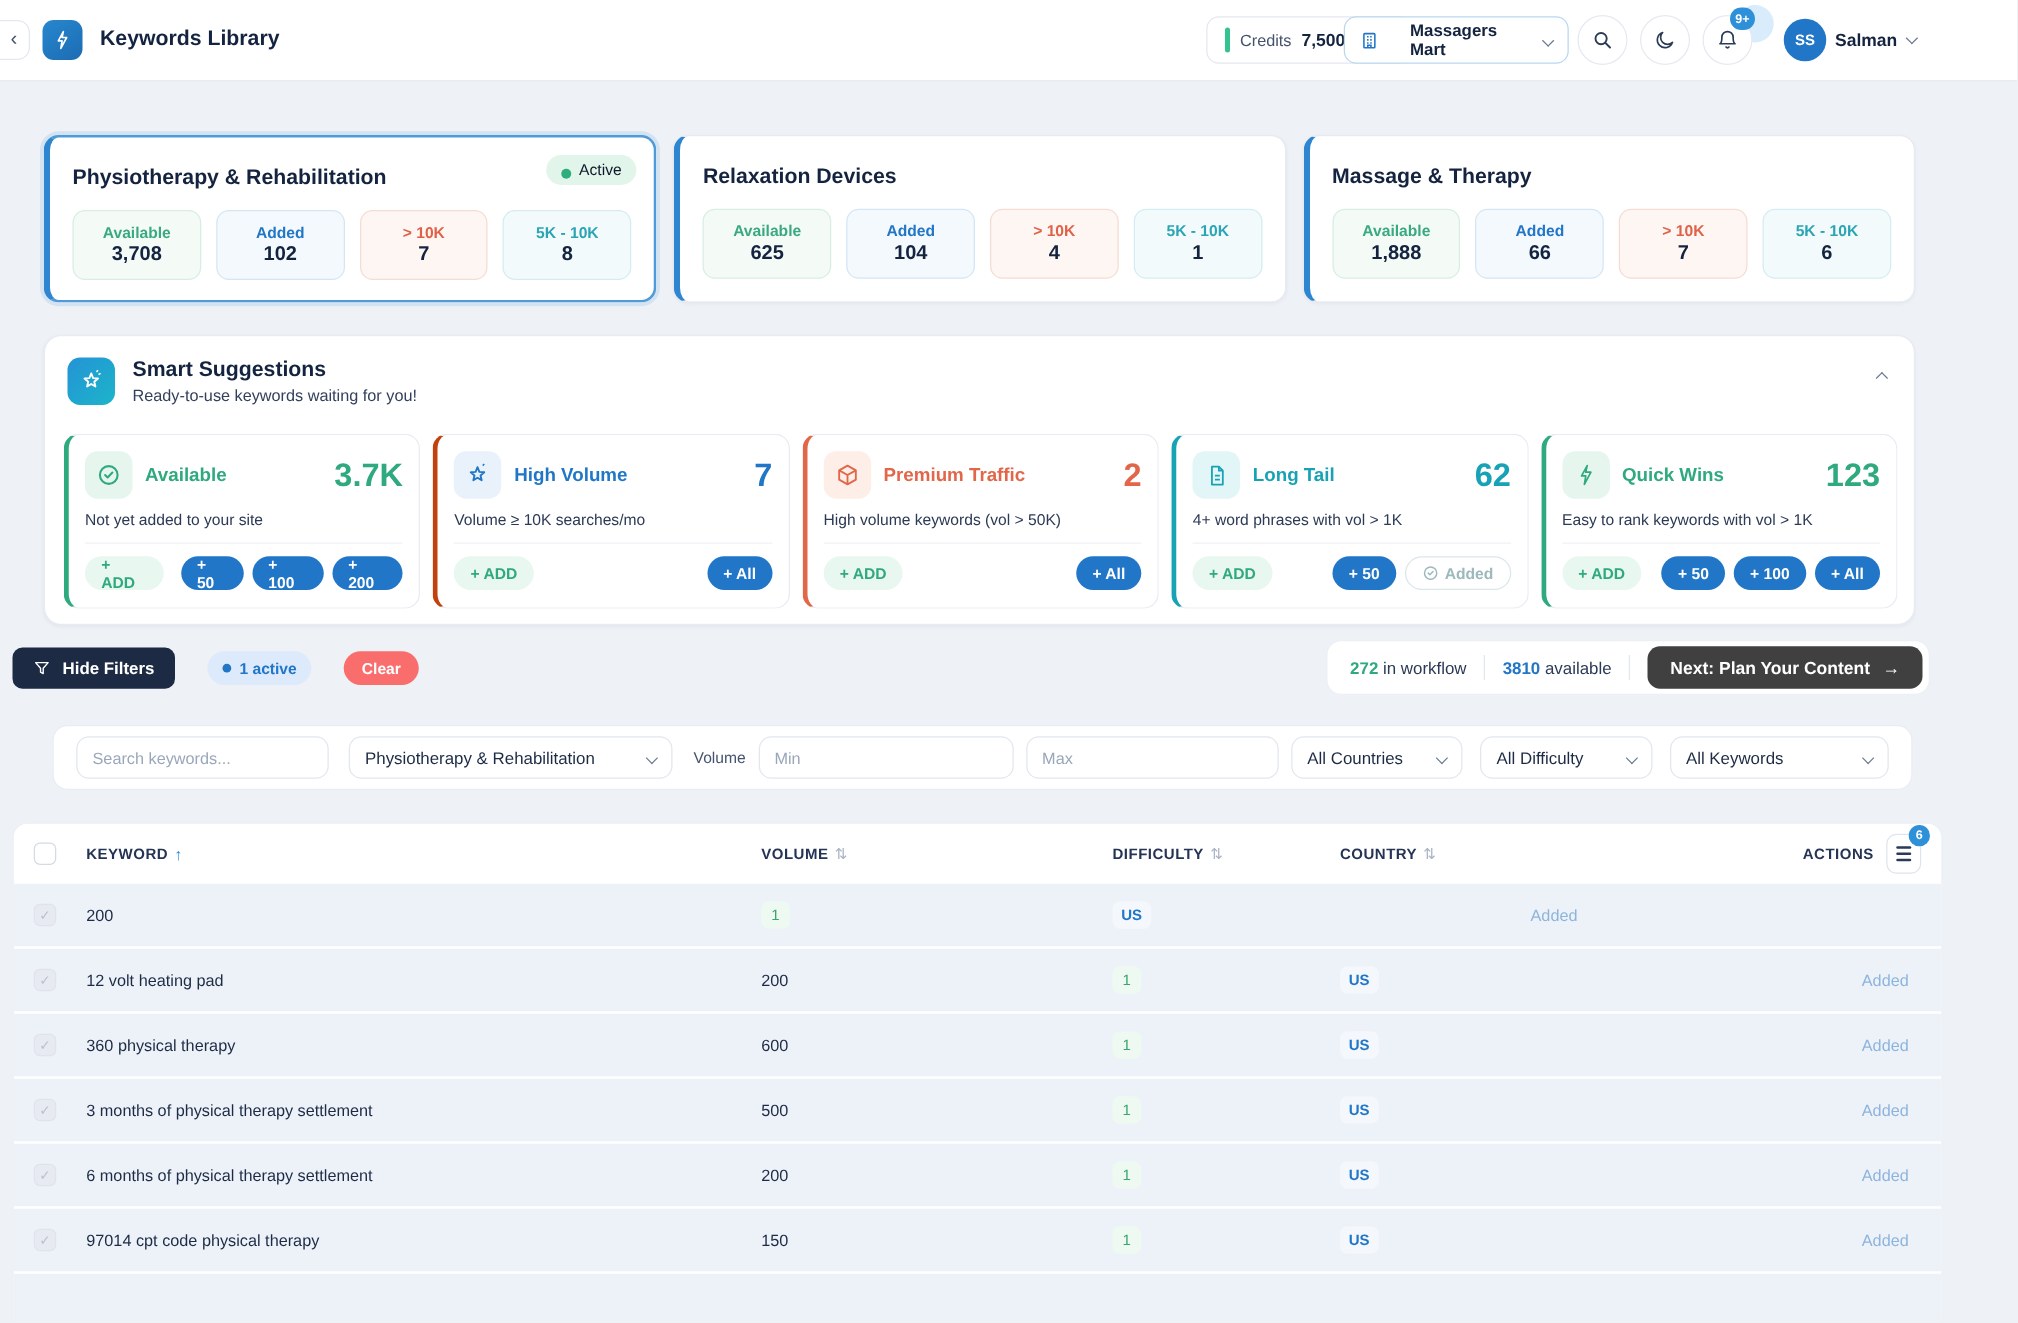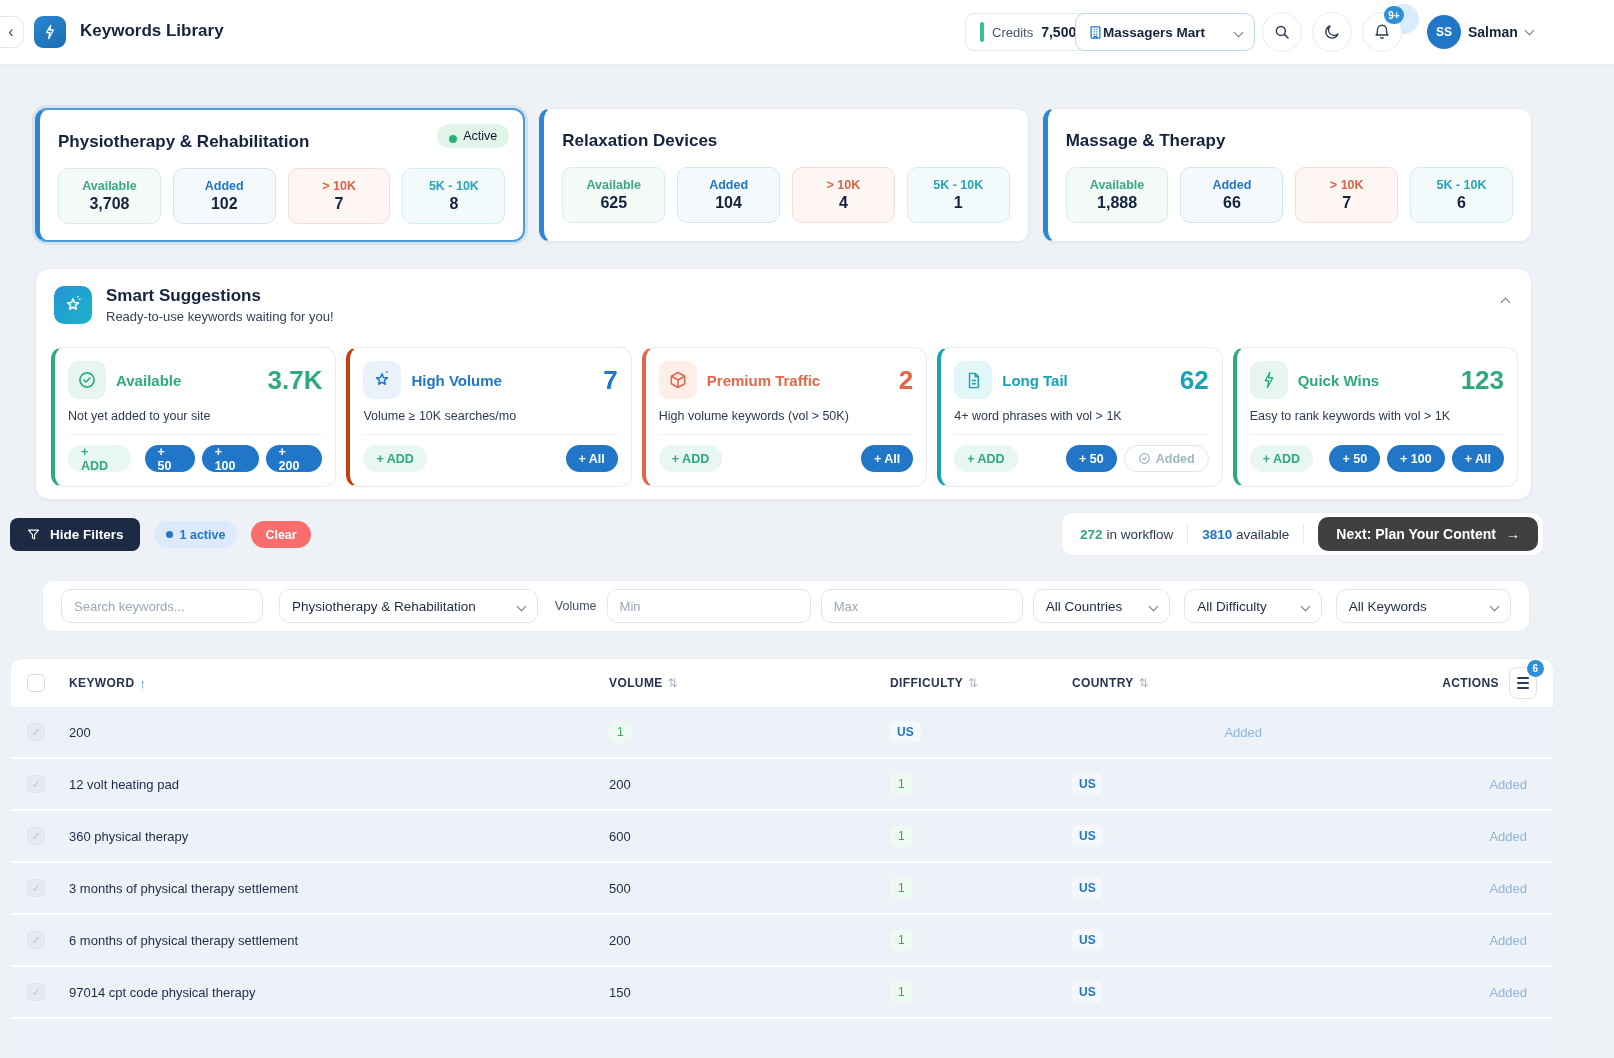--- a/index.html
+++ b/index.html
@@ -8,21 +8,21 @@
 
   
   .header { position:absolute; top:0; left:0; width:1614px; height:64px; background:#fff; box-shadow:0 1px 0 #e8ecf2; }
   .back-btn { position:absolute; left:-14px; top:16px; width:38px; height:32px; border:1px solid #e3e8ef; border-radius:10px; background:#fff; display:flex; align-items:center; justify-content:center; font-size:16px; color:#44536e; padding-left:12px; }
   .logo { position:absolute; left:34px; top:16px; width:32px; height:32px; border-radius:9px; background:linear-gradient(145deg,#2787cf,#1c6cb2); display:flex; align-items:center; justify-content:center; }
   .page-title { position:absolute; left:80px; top:21px; font-size:17px; font-weight:bold; color:#14233f; }
   .credits { position:absolute; left:934px; top:13px; height:38px; border:1px solid #e3e8ef; border-radius:10px; background:#fff; display:flex; align-items:center; gap:8px; padding:0 14px;margin-left:31px; }
   .credits-bar { width:4px; height:20px; border-radius:2px; background:#34c38f; }
   .credits-label { font-size:13px; color:#44536e; }
   .credits-value { font-size:14px; font-weight:bold; color:#14233f; }
-  .workspace { position:absolute; left:1075px; top:13px; width:180px; height:38px; border:1px solid #b9d7ef; border-radius:10px; background:#fff; display:flex; align-items:center; gap:0; padding:0 12px; }
+  .workspace { position:absolute; left:1075px; top:13px; width:180px; height:38px; border:1px solid #b9d7ef; border-radius:10px; background:#fff; display:flex; align-items:center; gap:25px; padding:0 12px; }
   .workspace-name { font-size:13.5px; font-weight:bold; color:#14233f; flex:1; }
   .icon-btn { position:absolute; top:12px; width:40px; height:40px; border:1px solid #e6eaf0; border-radius:50%; background:#fff; display:flex; align-items:center; justify-content:center; color:#2b3a55; }
   .bell-halo { position:absolute; left:1389px; top:4px; width:30px; height:30px; border-radius:50%; background:#d9ecfb; }
   .notif-badge { position:absolute; left:1384px; top:6px; min-width:20px; height:18px; border-radius:10px; background:#2e90d9; color:#fff; font-size:10px; font-weight:bold; display:flex; align-items:center; justify-content:center; padding:0 4px; z-index:3; }
   .avatar { position:absolute; left:1427px; top:15px; width:34px; height:34px; border-radius:50%; background:#2176c7; color:#fff; font-size:12px; font-weight:bold; display:flex; align-items:center; justify-content:center; }
   .user-name { position:absolute; left:1468px; top:24px; font-size:14px; font-weight:bold; color:#14233f; }
   .chev { display:inline-block; width:7px; height:7px; border-right:1.8px solid #6b7a92; border-bottom:1.8px solid #6b7a92; transform:rotate(45deg); }
   .chev-up { transform:rotate(-135deg); }
   .user-chev { position:absolute; left:1526px; top:27px; }
 
@@ -66,21 +66,21 @@
   .sug-desc { font-size:12.5px; color:#2c3a55; margin-top:10px; }
   .sug-div { border-top:1px solid #eef1f5; margin:11px 0 10px 0; }
   .sug-btns { display:flex; align-items:center; gap:7px; }
   .pill { height:27px; border-radius:14px; display:flex; align-items:center; justify-content:center; font-size:12.5px; font-weight:bold; padding:0 13px; }
   .pill.add { background:#e8f7ef; color:#2fa97e; }
   .pill.primary { background:#2176c7; color:#fff; }
   .pill.ghost { background:#fff; border:1px solid #dbe7e9; color:#9db9be; gap:5px; }
   .sug-spacer { flex:1; }
 
   
-  .toolbar-left { position:absolute; left:10px; top:518px; display:flex; align-items:center; gap:14px; }
+  .toolbar-left { position:absolute; left:10px; top:518px; display:flex; align-items:center; gap:26px; }
   .hide-filters { background:#1d2a44; color:#fff; border-radius:8px; height:33px; display:flex; align-items:center; gap:9px; padding:0 16px; font-size:13.5px; font-weight:bold; }
   .active-pill { background:#ddeafb; color:#2176c7; border-radius:14px; height:27px; display:flex; align-items:center; gap:7px; padding:0 12px; font-size:12.5px; font-weight:bold; }
   .active-pill .dot { width:7px; height:7px; border-radius:50%; background:#2176c7; }
   .clear-pill { background:#fa6d6d; color:#fff; border-radius:14px; height:27px; display:flex; align-items:center; padding:0 14px; font-size:12.5px; font-weight:bold; }
   .toolbar-right { position:absolute; right:70px; top:512px; height:44px; background:#fff; border:1px solid #eceff4; border-radius:12px; display:flex; align-items:center; gap:14px; padding:0 5px 0 18px; }
   .tr-stat { font-size:13.5px; color:#2b3a55; }
   .tr-stat b.green { color:#2fa97e; } .tr-stat b.blue { color:#2176c7; }
   .tr-divider { width:1px; height:20px; background:#e3e8ef; }
   .next-btn { background:#404040; color:#fff; border-radius:10px; height:34px; display:flex; align-items:center; gap:10px; padding:0 18px; font-size:14px; font-weight:bold; }
 

